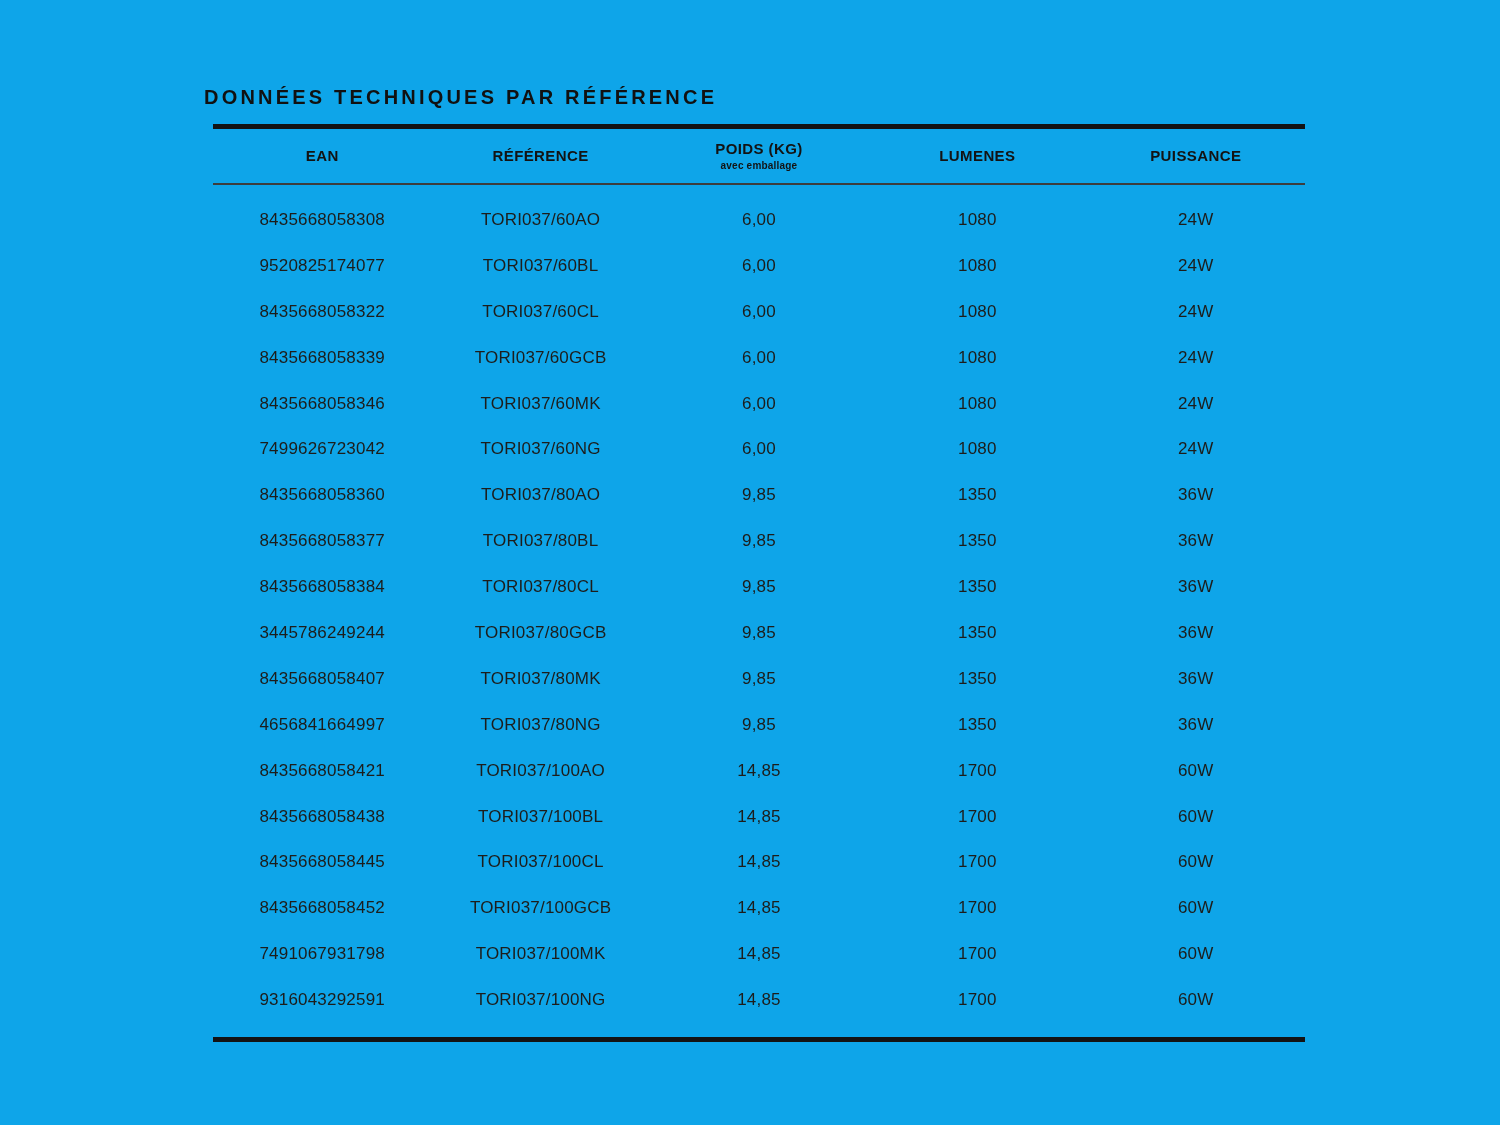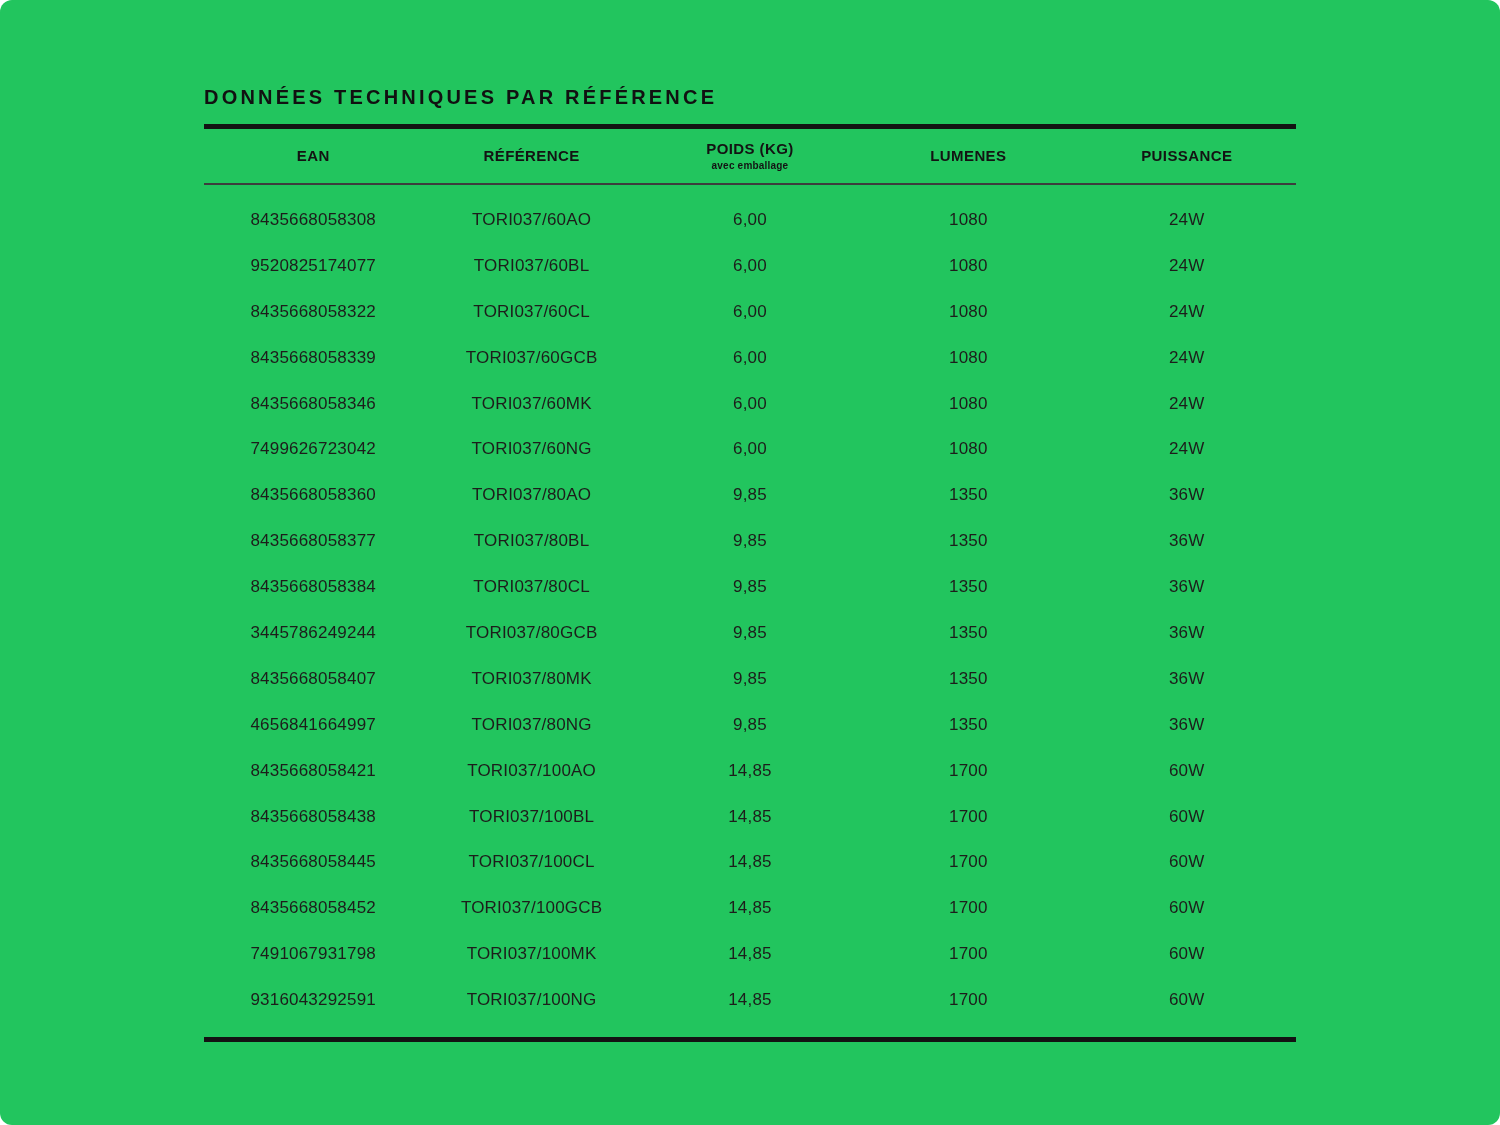--- a/index.html
+++ b/index.html
@@ -6,39 +6,38 @@
 
   html, body {
     background: #ffffff;
     font-family: "Liberation Sans", "DejaVu Sans", sans-serif;
   }
 
   .page {
     position: relative;
     width: 1500px;
     height: 1125px;
-    background: #22c55e;
+    background: #0ea5e9;
     overflow: hidden;
-    border-radius: 12px;
   }
 
   .title {
     position: absolute;
     left: 204px;
     top: 86px;
     font-size: 20px;
     font-weight: 800;
     letter-spacing: 3.2px;
     color: #111111;
     white-space: nowrap;
   }
 
   .datasheet {
     position: absolute;
-    left: 204px;
+    left: 213px;
     top: 124px;
     width: 1092px;
     border-top: 5px solid #131313;
     border-bottom: 5px solid #131313;
   }
 
   .thead {
     display: flex;
     height: 56px;
     align-items: center;

